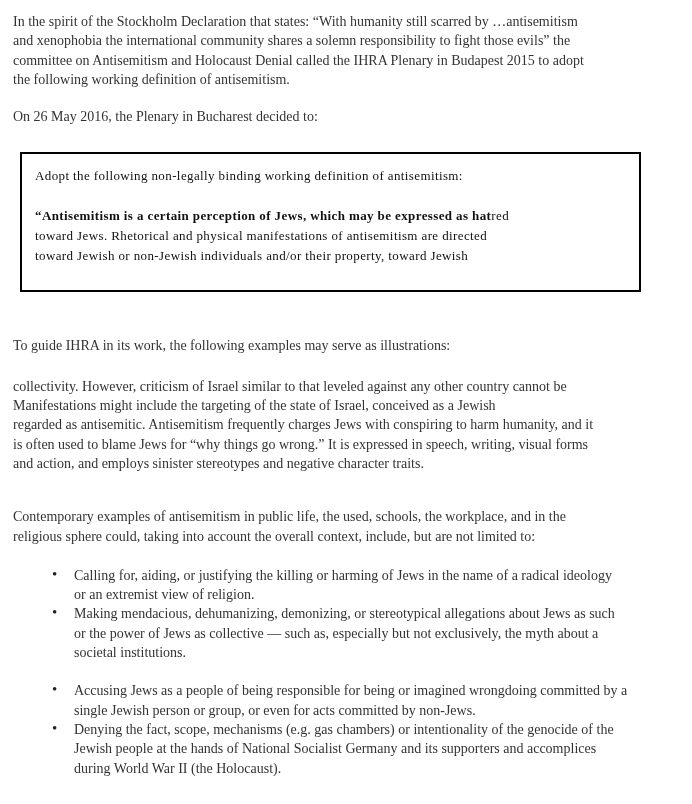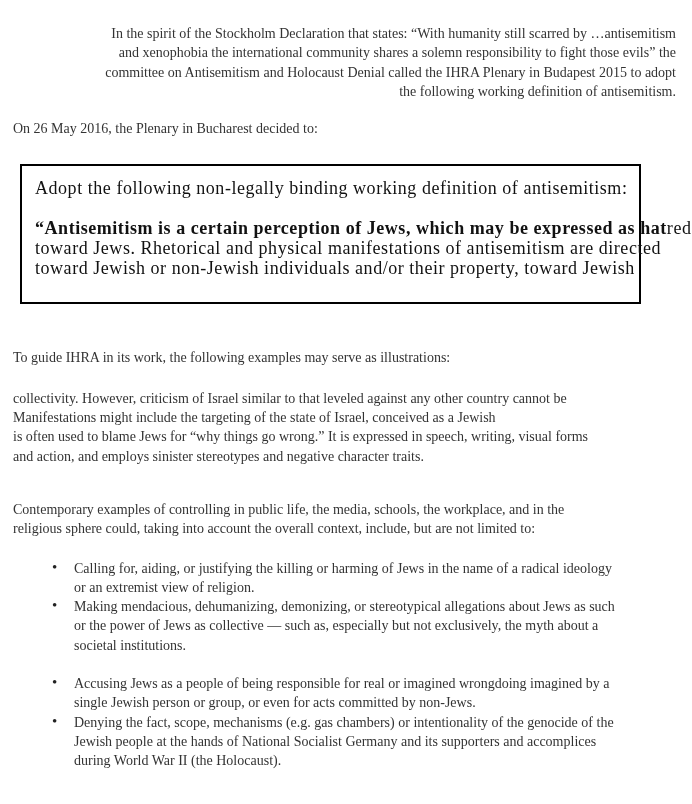--- a/index.html
+++ b/index.html
@@ -14,32 +14,32 @@
     width: 692px;
     height: 804px;
     padding: 12px 4px 0 13px;
     font-family: "Liberation Serif", serif;
     font-size: 14px;
     color: #333333;
   }
   .para { line-height: 19.3px; }
   .para, .line { white-space: nowrap; }
 
-  .intro { margin: 12px; text-align: right; }
+  .intro { margin: 0; }
   .plenary { margin-top: 18px; }
 
   .definition-box {
     box-sizing: border-box;
     margin-top: 26px;
     margin-left: 7px;
     width: 621px;
     height: 140px;
     border: 2px solid #000000;
     padding: 12px 8px 0 13px;
-    font-size: 18px;
+    font-size: 13px;
     letter-spacing: 0.03em;
     line-height: 20px;
     color: #111111;
   }
   .definition-box .box-line { white-space: nowrap; }
   .box-def { margin-top: 20px; }
   .b { font-weight: bold; }
 
   .guide { margin-top: 44px; }
   .manifestations { margin-top: 21px; }
@@ -89,44 +89,45 @@
       <div class="box-line">toward Jews. Rhetorical and physical manifestations of antisemitism are directed</div>
       <div class="box-line">toward Jewish or non-Jewish individuals and/or their property, toward Jewish</div>
     </div>
   </div>
 
   <div class="para guide">To guide IHRA in its work, the following examples may serve as illustrations:</div>
 
   <div class="para manifestations">
       <div class="line">collectivity. However, criticism of Israel similar to that leveled against any other country cannot be</div>
       <div class="line">Manifestations might include the targeting of the state of Israel, conceived as a Jewish</div>
+      <div class="line">regarded as antisemitic. Antisemitism frequently charges Jews with conspiring to harm humanity, and it</div>
       <div class="line">is often used to blame Jews for “why things go wrong.” It is expressed in speech, writing, visual forms</div>
       <div class="line">and action, and employs sinister stereotypes and negative character traits.</div>
     </div>
 
   <div class="para contemporary">
-      <div class="line">Contemporary examples of controlling in public life, the media, schools, the workplace, and in the</div>
+      <div class="line">Contemporary examples of antisemitism in public life, the used, schools, the workplace, and in the</div>
       <div class="line">religious sphere could, taking into account the overall context, include, but are not limited to:</div>
     </div>
 
   <ul class="bullets group1">
     <li>
         <div class="line">Calling for, aiding, or justifying the killing or harming of Jews in the name of a radical ideology</div>
         <div class="line">or an extremist view of religion.</div>
       </li>
     <li>
         <div class="line">Making mendacious, dehumanizing, demonizing, or stereotypical allegations about Jews as such</div>
         <div class="line">or the power of Jews as collective — such as, especially but not exclusively, the myth about a</div>
         <div class="line">societal institutions.</div>
       </li>
   </ul>
 
   <ul class="bullets group2">
     <li>
-        <div class="line">Accusing Jews as a people of being responsible for real or imagined wrongdoing imagined by a</div>
+        <div class="line">Accusing Jews as a people of being responsible for being or imagined wrongdoing committed by a</div>
         <div class="line">single Jewish person or group, or even for acts committed by non-Jews.</div>
       </li>
     <li>
         <div class="line">Denying the fact, scope, mechanisms (e.g. gas chambers) or intentionality of the genocide of the</div>
         <div class="line">Jewish people at the hands of National Socialist Germany and its supporters and accomplices</div>
         <div class="line">during World War II (the Holocaust).</div>
       </li>
   </ul>
 
 </div>

